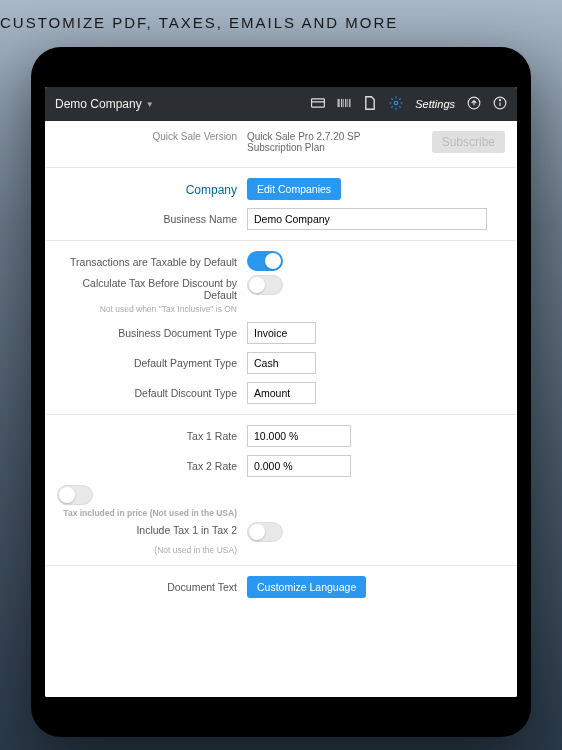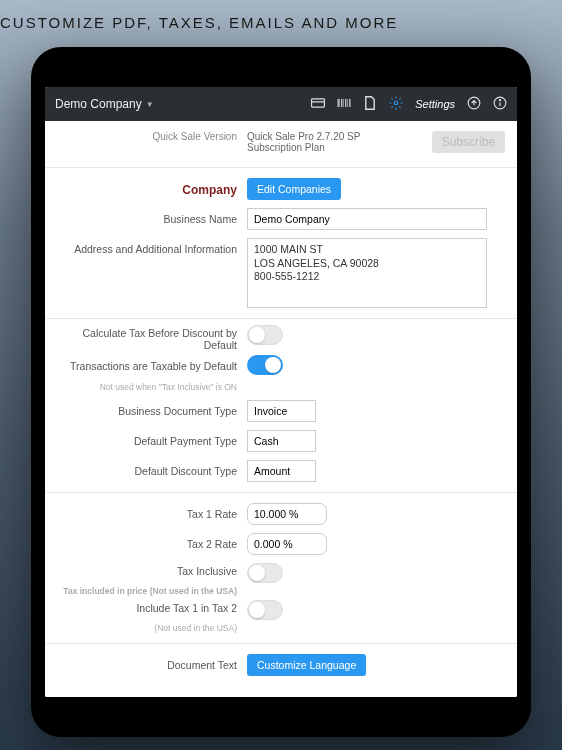--- a/index.html
+++ b/index.html
@@ -42,26 +42,26 @@
   .settings-label { color: #fff; font-size: 11px; font-style: italic; }
   .content { flex: 1; overflow: hidden; background: #fff; font-size: 11px; color: #333; }
   .row { display: flex; align-items: flex-start; padding: 4px 12px; }
   .label-col { width: 190px; text-align: right; padding-right: 10px; color: #555; padding-top: 5px; font-size: 10.5px; }
   .field-col { flex: 1; display: flex; align-items: center; gap: 8px; }
   .section-divider { height: 1px; background: #e8e8e8; margin: 6px 0; }
   .version-row { display: flex; padding: 10px 12px 8px; font-size: 10px; color: #888; }
   .version-row .vlabel { width: 190px; text-align: right; padding-right: 10px; }
   .version-row .vval { flex: 1; color: #666; }
   .subscribe-btn { background: #e0e0e0; color: #bbb; border: none; padding: 3px 10px; font-size: 12px; border-radius: 3px; }
-  .section-title { font-size: 12px; font-weight: 700; color: #7f1d1d; }
+  .section-title { font-size: 12px; font-weight: 400; color: #0369a1; }
   .btn-blue { background: #2a98f0; color: #fff; border: none; padding: 5px 10px; font-size: 10.5px; border-radius: 3px; }
   .input { border: 1px solid #ccc; padding: 4px 6px; font-size: 10.5px; width: 170px; background: #fff; }
   .textarea { border: 1px solid #ccc; padding: 4px 6px; font-size: 10.5px; width: 240px; height: 70px; background: #fff; resize: none; white-space: pre-line; line-height: 1.3; }
   .input-sm { width: 69px; }
-  .input-xs { width: 80px; border-radius: 7px; }
+  .input-xs { width: 104px; }
   .helper { font-size: 8.5px; color: #aaa; text-align: right; padding-right: 10px; margin-top: -2px; }
   .toggle { width: 36px; height: 20px; border-radius: 10px; position: relative; }
   .toggle.on { background: #2a98f0; }
   .toggle.off { background: #e8e8e8; border: 1px solid #ddd; }
   .toggle .knob { width: 16px; height: 16px; background: #fff; border-radius: 50%; position: absolute; top: 2px; box-shadow: 0 1px 2px rgba(0,0,0,0.2); }
   .toggle.on .knob { right: 2px; }
   .toggle.off .knob { left: 1px; top: 1px; }
   .chev { font-size: 8px; color: #aaa; }
 </style>
 </head>
@@ -127,50 +127,42 @@
           </div>
       </div>
 
       <div class="row">
         <div class="label-col">Business Name</div>
         <div class="field-col">
             <input class="input" style="width: 240px;" value="Demo Company">
           </div>
       </div>
 
-      <div class="row">
-        <div class="label-col">Address and Additional Information</div>
-        <div class="field-col">
-            <div class="textarea">1000 MAIN ST
-LOS ANGELES, CA 90028
-800-555-1212</div>
-          </div>
-      </div>
-
-      <div class="section-divider"></div>
+
+      <div class="section-divider"></div>
+
+      <div class="row">
+        <div class="label-col">Transactions are Taxable by Default</div>
+        <div class="field-col">
+            <div class="toggle on">
+              <div class="knob"></div>
+            </div>
+          </div>
+      </div>
 
       <div class="row" style="padding-top:0;padding-bottom:0;">
         <div class="label-col" style="padding-top:2px;">
           <div>Calculate Tax Before Discount by Default</div>
         </div>
         <div class="field-col">
             <div class="toggle off">
               <div class="knob"></div>
             </div>
           </div>
       </div>
-
-      <div class="row">
-        <div class="label-col">Transactions are Taxable by Default</div>
-        <div class="field-col">
-            <div class="toggle on">
-              <div class="knob"></div>
-            </div>
-          </div>
-      </div>
       <div class="row" style="padding-top:0;">
         <div class="label-col helper">Not used when "Tax Inclusive" is ON</div>
         <div class="field-col"></div>
       </div>
 
       <div class="row">
         <div class="label-col">Business Document Type</div>
         <div class="field-col">
             <input class="input input-sm" value="Invoice" style="">
           </div>
@@ -200,21 +192,20 @@
       </div>
 
       <div class="row">
         <div class="label-col">Tax 2 Rate</div>
         <div class="field-col">
             <input class="input input-xs" value="0.000 %" style="">
           </div>
       </div>
 
       <div class="row" style="padding-bottom:0;">
-        <div class="label-col" style="padding-top:2px;">Tax Inclusive</div>
         <div class="field-col">
             <div class="toggle off">
               <div class="knob"></div>
             </div>
           </div>
       </div>
       <div class="row" style="padding-top:0;padding-bottom:0;font-weight:bold;">
         <div class="label-col helper">Tax included in price (Not used in the USA)</div>
         <div class="field-col"></div>
       </div>

